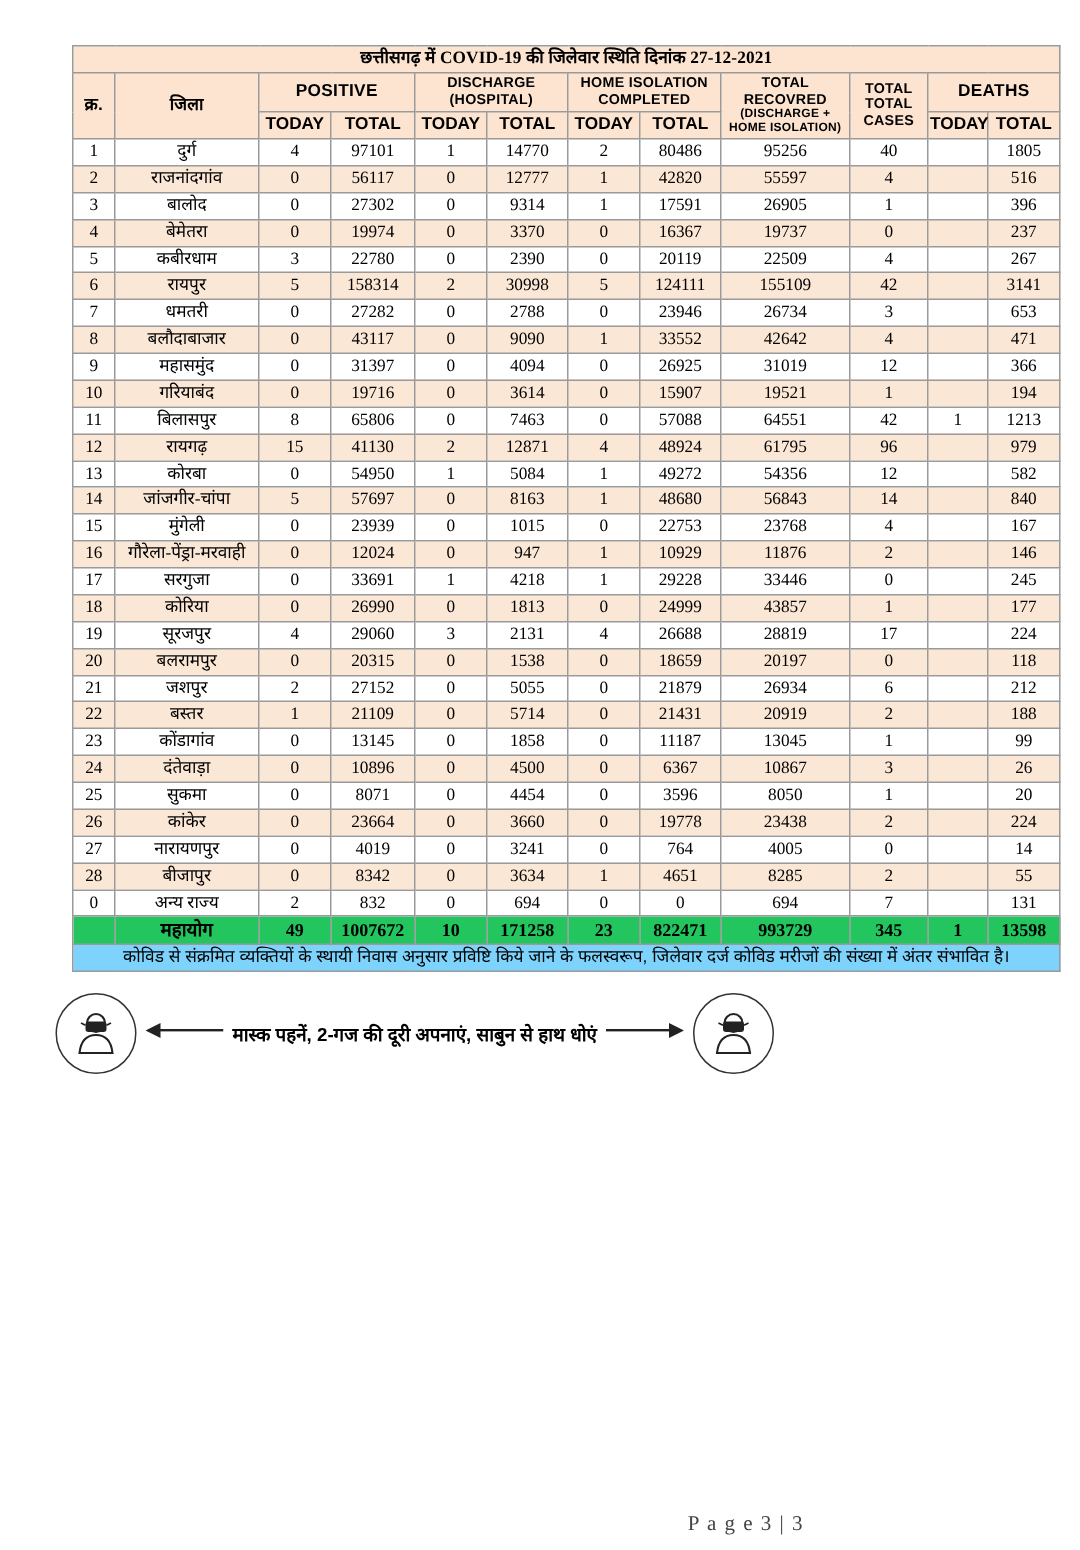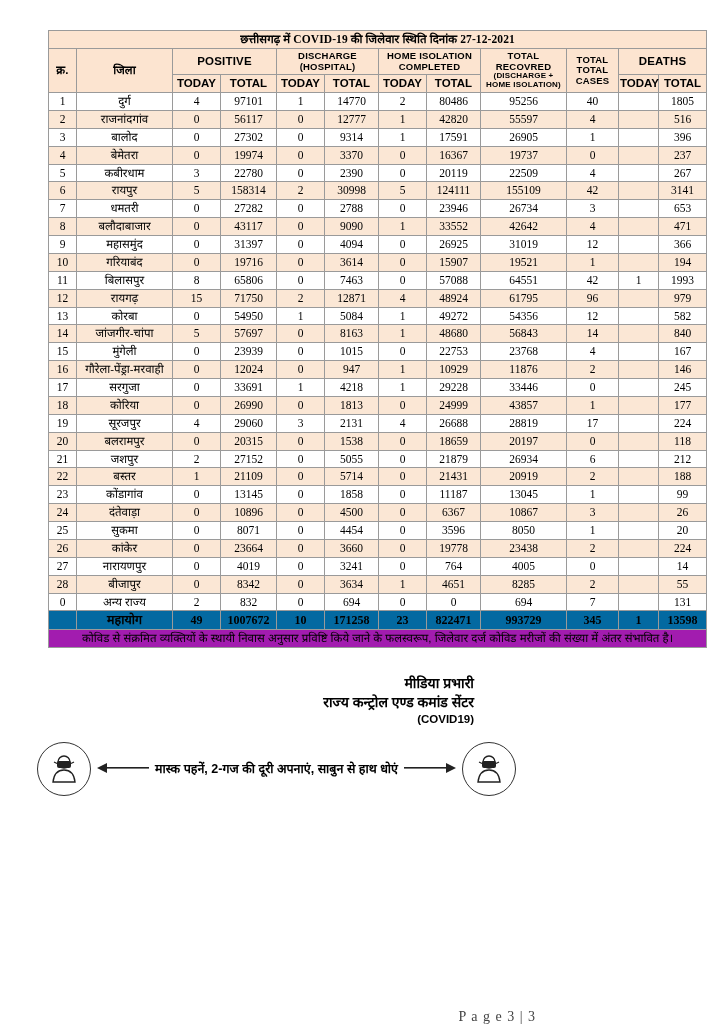--- a/index.html
+++ b/index.html
@@ -54,32 +54,32 @@
     font-weight: bold;
     font-size: 10px;
     font-family: "Liberation Sans", sans-serif;
     margin-top: 36px;
   }
   td.sn { width: 26px; font-size: 11px; }
   td.dist {
     text-align: left;
     padding-left: 5px;
     font-size: 12px;
-    font-family: Liberation Sans, sans-serif;
+    font-family: Liberation Serif, serif;
   }
   tr.row-odd td { background: #ffffff; }
   tr.row-even td { background: #fbe7d5; }
   tr.total-row td {
-    background: #0369a1;
+    background: #22c55e;
     font-weight: bold;
     font-size: 12px;
   }
   tr.total-row td.dist { text-align: center; font-size: 12.5px; }
   .note-cell {
-    background: #a21caf;
+    background: #7dd3fc;
     font-size: 9.5px;
     font-family: "Liberation Sans", sans-serif;
     padding: 5px 6px;
     line-height: 1.2;
   }
   .footer {
     margin-top: 26px;
     text-align: right;
     padding-right: 42px;
     font-family: "Liberation Sans", sans-serif;
@@ -335,27 +335,27 @@
           <td class="dist">बिलासपुर</td>
           <td>8</td>
           <td>65806</td>
           <td>0</td>
           <td>7463</td>
           <td>0</td>
           <td>57088</td>
           <td>64551</td>
           <td>42</td>
           <td>1</td>
-          <td>1993</td>
+          <td>1213</td>
         </tr>
         <tr class="row-even">
           <td class="sn">12</td>
           <td class="dist">रायगढ़</td>
           <td>15</td>
-          <td>71750</td>
+          <td>41130</td>
           <td>2</td>
           <td>12871</td>
           <td>4</td>
           <td>48924</td>
           <td>61795</td>
           <td>96</td>
           <td></td>
           <td>979</td>
         </tr>
         <tr class="row-odd">
@@ -611,25 +611,20 @@
         <td>345</td>
         <td>1</td>
         <td>13598</td>
       </tr>
       <tr>
         <td class="note-cell" colspan="12">कोविड से संक्रमित व्यक्तियों के स्थायी निवास अनुसार प्रविष्टि किये जाने के फलस्वरूप, जिलेवार दर्ज कोविड मरीजों की संख्या में अंतर संभावित है।</td>
       </tr>
     </tfoot>
   </table>
 
-  <div class="footer">
-    <div>मीडिया प्रभारी</div>
-    <div>राज्य कन्ट्रोल एण्ड कमांड सेंटर</div>
-    <div class="cov">(COVID19)</div>
-  </div>
 
   <div class="bottom-strip">
     <div class="circle">
       <svg width="34" height="34" viewBox="0 0 34 34">
         <circle cx="17" cy="10" r="6" fill="none" stroke="#222" stroke-width="1.4"></circle>
         <path d="M6 30 C7 21 11 18 17 18 C23 18 27 21 28 30 Z" fill="none" stroke="#222" stroke-width="1.4"></path>
         <rect x="10" y="9" width="14" height="7" rx="2" fill="#222"></rect>
         <line x1="7" y1="10" x2="10" y2="11.5" stroke="#222" stroke-width="1.2"></line>
         <line x1="27" y1="10" x2="24" y2="11.5" stroke="#222" stroke-width="1.2"></line>
       </svg>

